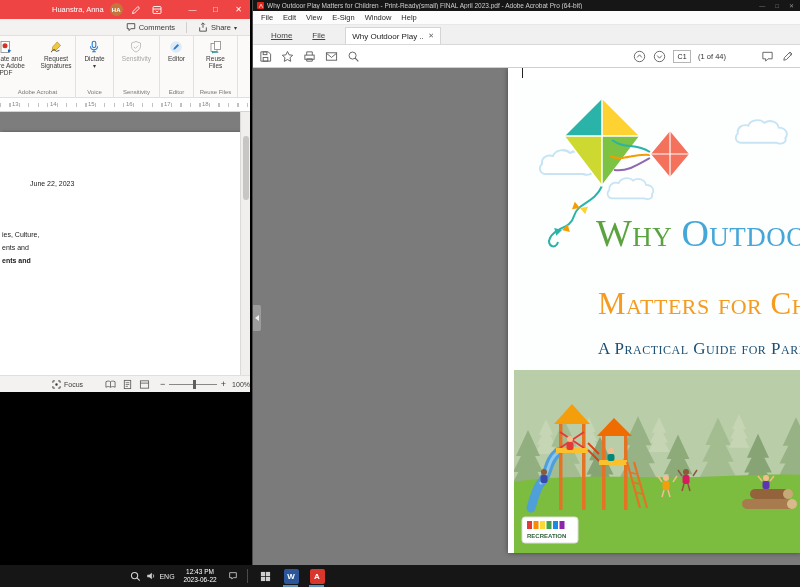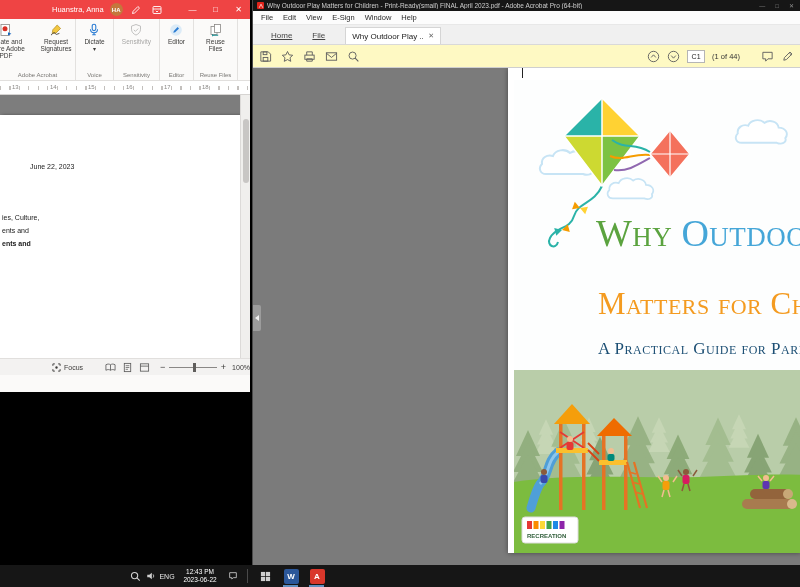--- a/index.html
+++ b/index.html
@@ -68,25 +68,25 @@
 
   .a-menu { height:14px; background:#fcfcfc; border-bottom:1px solid #e8e8e8; display:flex; align-items:center; gap:10px; padding-left:8px; }
   .a-menu span { font-size:7.5px; color:#2a2a2a; }
 
   .a-tabs { height:20px; background:#f0f0f0; border-bottom:1px solid #d9d9d9; display:flex; align-items:flex-end; padding-left:8px; }
   .a-tab { font-size:8px; color:#444; padding:4px 10px;text-decoration:underline; }
   .a-doctab { height:17px; width:96px; background:#fff; border:1px solid #d5d5d5; border-bottom:none; display:flex; align-items:center; gap:4px; padding:0 6px; margin-left:10px; }
   .a-doctab .lbl { font-size:8px; color:#222; white-space:nowrap; overflow:hidden; flex:1; }
   .a-doctab .x { font-size:7px; color:#666; }
 
-  .a-toolbar { height:23px; background:#fef9c3; border-bottom:1px solid #cfcfcf; position:relative; }
+  .a-toolbar { height:23px; background:#ffffff; border-bottom:1px solid #cfcfcf; position:relative; }
   .a-tleft { position:absolute; left:6px; top:0; bottom:0; display:flex; align-items:center; gap:9px; }
   .a-tright { position:absolute; right:6px; top:0; bottom:0; display:flex; align-items:center; gap:7px; }
   .a-pageinput { width:18px; height:13px; font-size:7px; text-align:center; border:1px solid #b5b5b5; background:#fff; color:#222; }
-  .a-pagecount { font-size:7.5px; color:#333; margin-right:14px; }
+  .a-pagecount { font-size:7.5px; color:#333; margin-right:28px; }
 
   .a-docarea { position:absolute; left:0; right:0; top:68px; bottom:0; background:#7b7b7b; overflow:hidden; }
   .a-paneltab { position:absolute; left:0; top:237px; width:8px; height:26px; background:#9c9c9c; border-radius:0 2px 2px 0; display:flex; align-items:center; justify-content:center; }
   .a-paneltab i { width:0; height:0; border-top:3px solid transparent; border-bottom:3px solid transparent; border-right:4px solid #efefef; }
 
   .a-page { position:absolute; left:255px; top:0; width:293px; height:485px; background:#fff; box-shadow:0 0 5px rgba(0,0,0,.45); overflow:hidden; }
   .cropmark { position:absolute; left:14px; top:0; width:1px; height:10px; background:#222; }
   .cover { position:absolute; left:6px; top:12px; }
   .ct1 { font-family:"Liberation Serif","DejaVu Serif",serif; font-variant:small-caps; font-size:38px; letter-spacing:.5px; }
   .ct2 { font-family:"Liberation Serif","DejaVu Serif",serif; font-variant:small-caps; font-size:31px; letter-spacing:.5px; }
@@ -123,20 +123,37 @@
           <path d="M3.8 5.8l1.2 1.2 1.2-1.2" fill="none" stroke="#fff" stroke-width=".9"></path>
         </svg>
     </span>
     <span class="w-winbtns">
       <span class="w-btn">—</span>
       <span class="w-btn">□</span>
       <span class="w-btn close">✕</span>
     </span>
   </div>
 
+  <div class="w-actions">
+    <span class="w-act">
+      <svg width="10" height="10" viewBox="0 0 12 12">
+          <path d="M1.5 2h9v6H6L3.5 10.2V8H1.5z" fill="none" stroke="#3b3a39" stroke-width="1"></path>
+        </svg>
+      <span>Comments</span>
+    </span>
+    <span class="w-actdiv"></span>
+    <span class="w-act">
+      <svg width="10" height="10" viewBox="0 0 12 12">
+          <path d="M6 7V1.5M3.8 3.2L6 1l2.2 2.2" fill="none" stroke="#3b3a39" stroke-width="1"></path>
+          <path d="M2 6.5V11h8V6.5" fill="none" stroke="#3b3a39" stroke-width="1"></path>
+        </svg>
+      <span>Share</span>
+      <span class="w-caret">▾</span>
+    </span>
+  </div>
 
   <div class="w-ribbon">
     <div class="grp g1">
       <div class="grp-content">
         <div class="rbtn b1">
           <span class="ric">
             <svg width="14" height="14" viewBox="0 0 14 14">
                 <rect x="2" y="1.5" width="8.5" height="11" fill="#fff" stroke="#8a8886" stroke-width=".8"></rect>
                 <circle cx="6" cy="5.8" r="2.5" fill="#d93025"></circle>
                 <path d="M9 9.2l3.4 1.6L9 12.4z" fill="#1565c0"></path>

